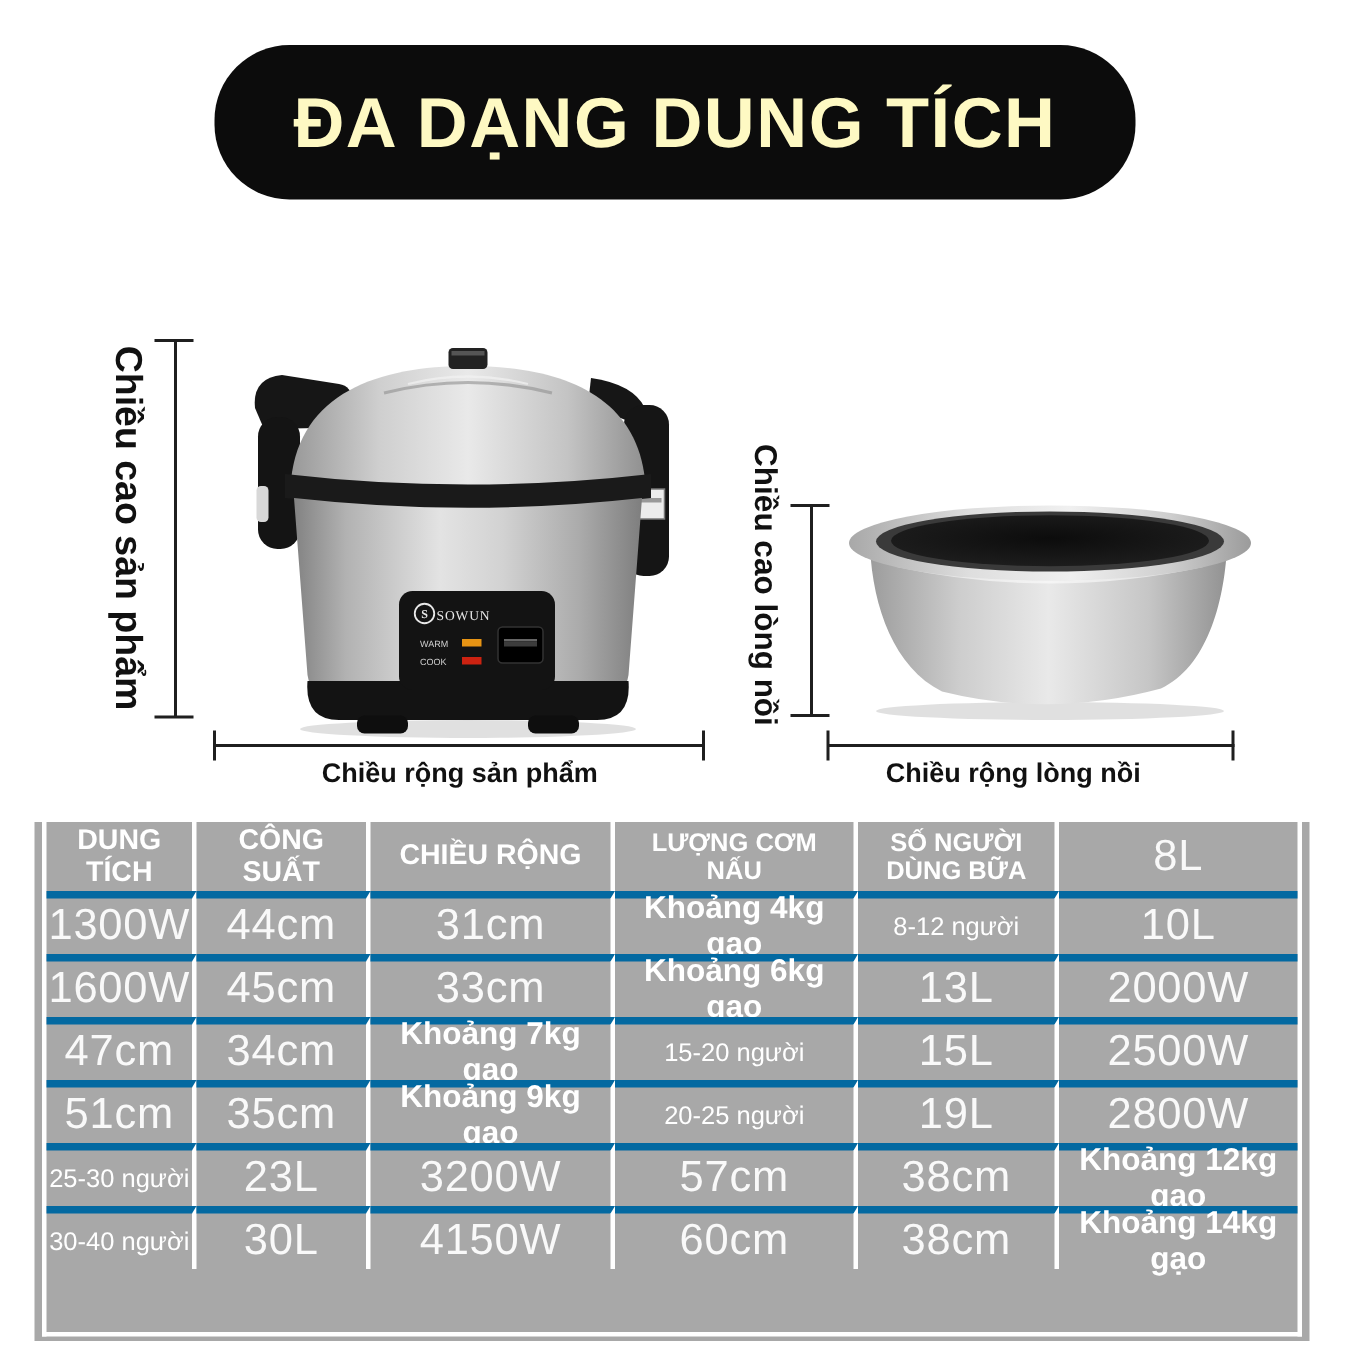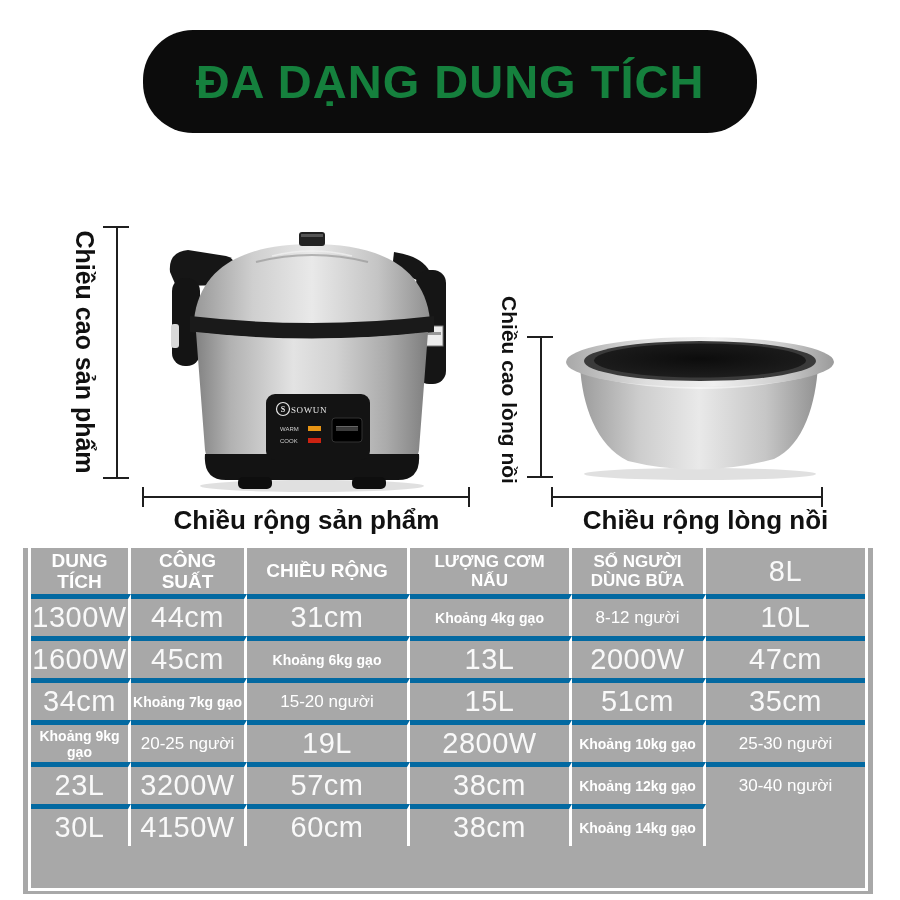--- a/index.html
+++ b/index.html
@@ -7,30 +7,30 @@
     position:relative;width:900px;height:900px;background:#ffffff;overflow:hidden;
     font-family:"Liberation Sans","DejaVu Sans",sans-serif;
   }
   
   .banner{
     position:absolute;left:143px;top:30px;width:614px;height:103px;
     background:#0c0c0c;border-radius:50px;
     display:flex;align-items:center;justify-content:center;
   }
   .banner-title{
-    color:#15803d;font-size:47px;font-weight:700;letter-spacing:1px;white-space:nowrap;
+    color:#fef9c3;font-size:47px;font-weight:700;letter-spacing:1px;white-space:nowrap;
   }
   
   .dim-label{color:#111;font-weight:700;}
   .vlabel{position:absolute;text-align:center;transform:rotate(90deg);transform-origin:50% 50%;white-space:nowrap;}
   .vlabel-left{left:-56px;top:337px;width:280px;height:30px;font-size:25px;}
   .vlabel-right{left:396px;top:375px;width:220px;height:30px;font-size:21px;}
-  .hlabel{position:absolute;text-align:center;font-size:26px;}
+  .hlabel{position:absolute;text-align:center;font-size:18px;}
   .hlabel-left{left:143px;top:505px;width:327px;}
-  .hlabel-right{left:570px;top:505px;width:271px;}
+  .hlabel-right{left:540px;top:505px;width:271px;}
   .mline{position:absolute;background:#1f1f1f;}
   .vline{width:2px;}
   .hline{height:2px;}
   .hcap{height:2px;width:26px;}
   .vcap{width:2px;height:20px;}
   
   .art{position:absolute;}
   
   .table-panel{
     position:absolute;left:23px;top:548px;width:850px;height:346px;
@@ -45,21 +45,21 @@
   }
   .spec-grid>div{
     display:flex;align-items:center;justify-content:center;
     box-sizing:border-box;text-align:center;
   }
   .spec-grid>div:not(:nth-child(6n)){border-right:3px solid #fff;}
   .spec-grid>div:nth-child(n+7){border-top:5px solid #0369a1;}
   .th{color:#ffffff;font-weight:700;font-size:19px;line-height:1.12;white-space:pre-line;}
   .th.small{font-size:17px;text-align:center;}
   .td-big{color:rgba(255,255,255,0.93);font-size:29px;font-weight:400;letter-spacing:0.5px;}
-  .td-small{color:#ffffff;font-size:14px;font-weight:700;}
+  .td-small{color:#ffffff;font-size:21px;font-weight:700;}
   .td-people{color:#ffffff;font-size:17px;font-weight:400;}
 </style>
 </head>
 <body>
 
 <div id="stage">
 
   <div class="banner" style="background: rgb(12, 12, 12);">
     <div class="banner-title">ĐA DẠNG DUNG TÍCH</div>
   </div>
@@ -191,35 +191,36 @@
 DÙNG BỮA</div>
         <div class="td-big">8L</div>
         <div class="td-big">1300W</div>
         <div class="td-big">44cm</div>
         <div class="td-big">31cm</div>
         <div class="td-small">Khoảng 4kg gạo</div>
         <div class="td-people">8-12 người</div>
         <div class="td-big">10L</div>
         <div class="td-big">1600W</div>
         <div class="td-big">45cm</div>
+        <div class="td-big">33cm</div>
         <div class="td-small">Khoảng 6kg gạo</div>
         <div class="td-big">13L</div>
         <div class="td-big">2000W</div>
         <div class="td-big">47cm</div>
         <div class="td-big">34cm</div>
         <div class="td-small">Khoảng 7kg gạo</div>
         <div class="td-people">15-20 người</div>
         <div class="td-big">15L</div>
+        <div class="td-big">2500W</div>
         <div class="td-big">51cm</div>
         <div class="td-big">35cm</div>
         <div class="td-small">Khoảng 9kg gạo</div>
         <div class="td-people">20-25 người</div>
         <div class="td-big">19L</div>
         <div class="td-big">2800W</div>
-        <div class="td-small">Khoảng 10kg gạo</div>
         <div class="td-people">25-30 người</div>
         <div class="td-big">23L</div>
         <div class="td-big">3200W</div>
         <div class="td-big">57cm</div>
         <div class="td-big">38cm</div>
         <div class="td-small">Khoảng 12kg gạo</div>
         <div class="td-people">30-40 người</div>
         <div class="td-big">30L</div>
         <div class="td-big">4150W</div>
         <div class="td-big">60cm</div>

